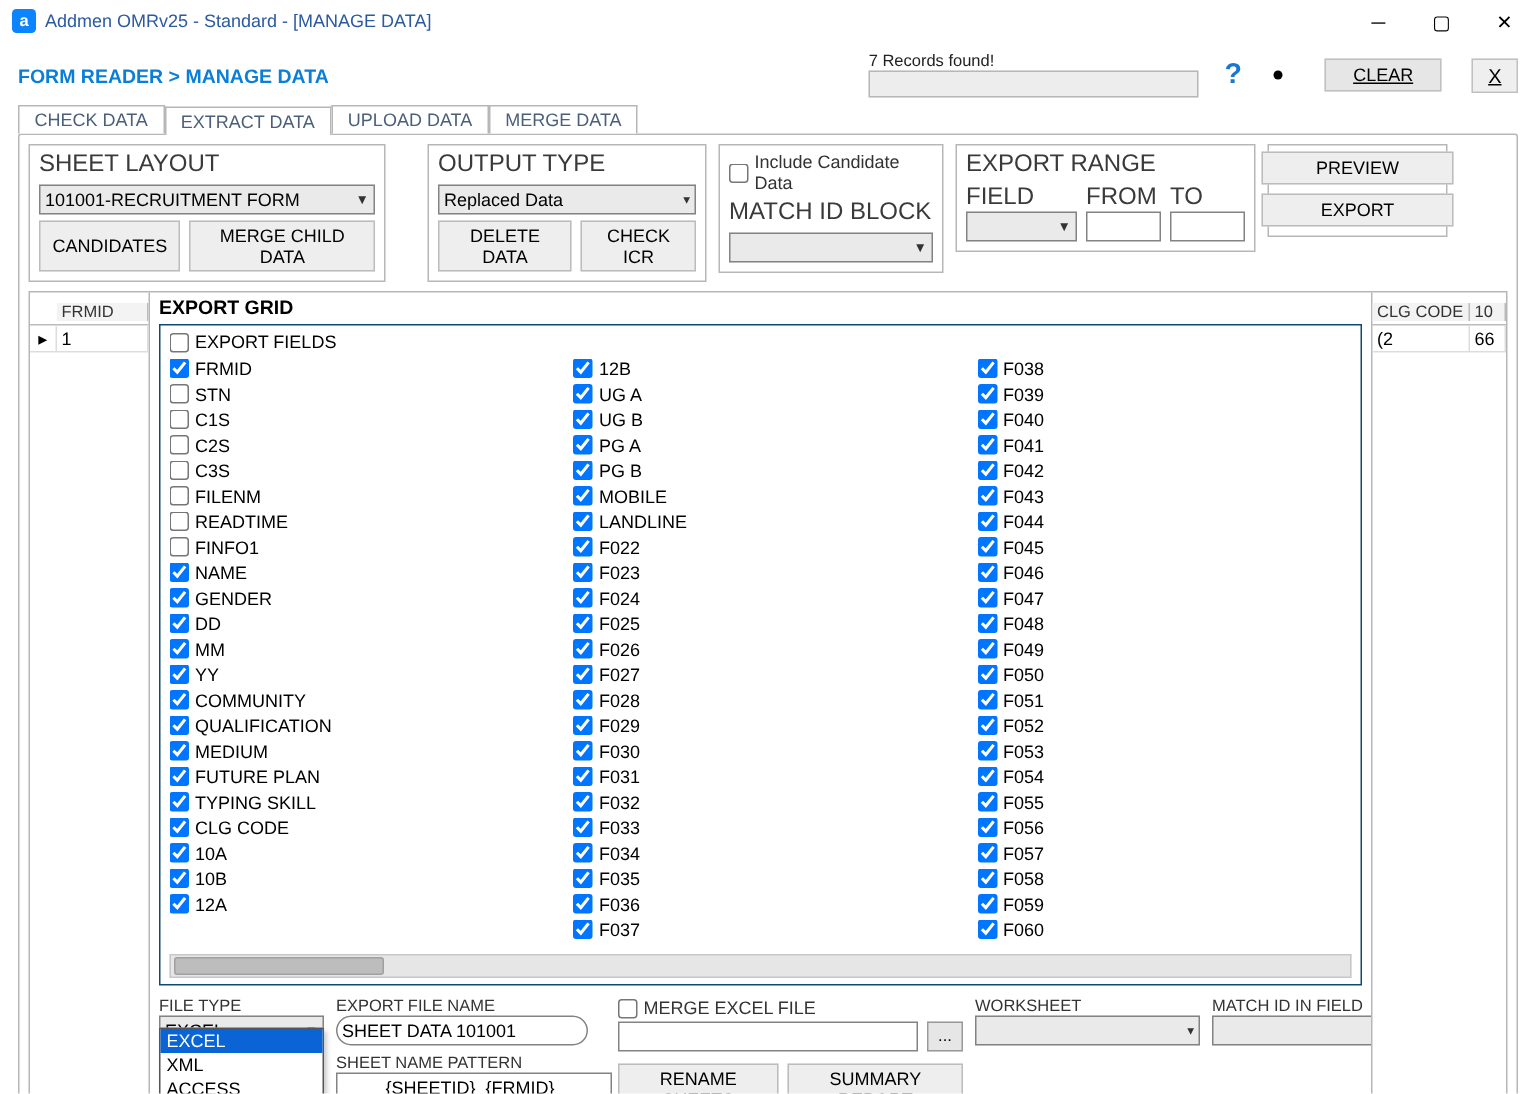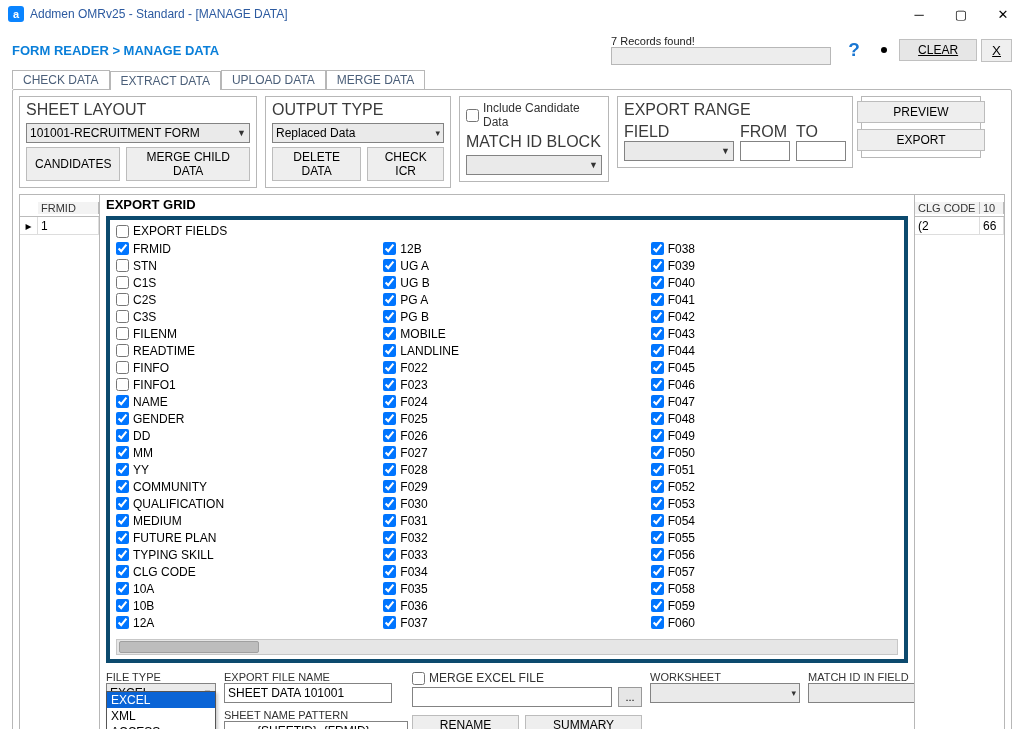--- a/index.html
+++ b/index.html
@@ -11,35 +11,35 @@
   .titlebar .winbtn { width: 42px; height: 28px; display: flex; align-items: center; justify-content: center; font-size: 13px; }
 
   .toolbar-row { display: flex; align-items: center; padding: 4px 12px; height: 44px; }
   .breadcrumb { color: #0a7fd9; font-weight: bold; font-size: 13px; }
   .toolbar-row .spacer { flex: 1; }
   .records-box { display: flex; flex-direction: column; align-items: flex-start; margin-right: 8px; }
   .records-label { font-size: 11px; color: #222; }
   .records-input { width: 220px; height: 18px; border: 1px solid #b7b7b7; background: #ededed; }
   .iconbtn { width: 24px; height: 24px; display:flex;align-items:center;justify-content:center; margin: 0 3px; }
   .help-icon{ color:#1976d2; font-size:19px;font-weight:bold; }
-  .clear-btn { background: #e6e6e6; border: 1px solid #c0c0c0; padding: 3px 18px; margin: 0 0; font-size: 12px; text-decoration: underline; text-underline-offset: 1px; }
+  .clear-btn { background: #e6e6e6; border: 1px solid #c0c0c0; padding: 3px 18px; margin: 0 16px; font-size: 12px; text-decoration: underline; text-underline-offset: 1px; }
   .close-line { background: #efefef; border: 1px solid #c0c0c0; padding: 3px 10px; margin-left: 4px; text-decoration: underline; }
 
   .tabs { display: flex; padding: 0 12px; border-bottom: none; margin-top:-2px;}
   .tab { border: 1px solid #b7b7b7; border-bottom: none; padding: 2px 10px; margin-right: 0; font-size: 12px; color: #4b5f79; background: #fff; }
   .tab.active { background: #fff; position: relative; top: 1px; }
   .tabs + .panel-outer { border-top: 1px solid #b7b7b7; margin: 0 12px; }
 
   .panel-outer { border: 1px solid #b7b7b7; border-radius: 2px; padding: 6px; }
   .option-row { display: flex; gap: 8px; align-items: flex-start; }
   .option-group { border: 1px solid #b7b7b7; padding: 4px 6px 6px 6px; display: flex; flex-direction: column; gap: 4px; }
   .option-group.sheet { width: 238px; }
-  .option-group.output { width: 186px; }
+  .option-group.output { width: 186px; margin-left: 20px; }
   .option-group.match { width: 150px; }
-  .option-group.export-range { width: 236px; }
+  .option-group.export-range { width: 200px; }
   .option-group.actions { border:1px solid #b7b7b7; padding:4px 6px 6px 6px; width: 120px; align-items: center; gap:6px;}
   .group-label { font-size: 16px; color: #3a3a3a; }
   .select { height: 20px; border: 1px solid #838383; background: #eaeaea; font-size: 12px; padding: 0 3px; width: 100%; display:flex;align-items:center;justify-content:space-between;}
   .select .arrow{font-size:9px;color:#333;}
   .btn { background: #eee; border: 1px solid #bcbcbc; padding: 3px 10px; font-size: 12px; }
   .btn.small { padding: 2px 8px; }
   .btn.wide { width: 128px; text-align:center; padding: 3px 0;}
   .inline-row { display: flex; gap: 6px; }
   .checkbox-line { display: flex; align-items: center; gap: 4px; font-size: 12px; color: #333; }
   input[type=checkbox]{ width:13px;height:13px;}
@@ -50,21 +50,21 @@
   .grid-col-left .hdr, .grid-col-right .hdr { display:flex; border-bottom:1px solid #bbb; height:18px; align-items:center;}
   .hdr-cell { border-right:1px solid #bbb; padding:0 3px; background:#f3f3f3; font-size:11px; color:#333;}
   .grid-col-left { width:80px; }
   .grid-col-right { width:90px; border-left:1px solid #b7b7b7; border-right:none;}
   .row-cell { display:flex; height:18px; align-items:center; border-bottom:1px solid #ddd;}
   .row-cell span{ padding:0 3px; border-right:1px solid #ddd; height:100%; display:flex;align-items:center;}
   .row-arrow{width:18px;justify-content:center;color:#000;}
 
   .center-panel { display:flex; flex-direction:column; padding: 0 6px 6px 6px; overflow:hidden;}
   .export-grid-title { color: #000000; font-weight: bold; font-size: 13px; padding: 2px 0 4px 0;}
-  .export-fields-box { border: 4px solid #0c4a6e; padding: 4px 6px; display:flex; flex-direction:column; background:#fff;}
+  .export-fields-box { border: 1px solid #0c4a6e; padding: 4px 6px; display:flex; flex-direction:column; background:#fff;}
   .ef-header { display:flex; align-items:center; gap:4px; font-size:12px; margin-bottom:2px;}
   .ef-columns { display:grid; grid-template-columns: 1fr 1fr 1fr; gap: 0 20px; flex:1; overflow:auto; padding-bottom:4px;}
   .ef-item { display:flex; align-items:center; gap:4px; font-size:12px; height:17px;}
   .hscroll { height:16px; background:#e6e6e6; border:1px solid #c7c7c7; margin-top:4px; position:relative;}
   .hscroll .thumb{ position:absolute; left:2px; top:1px; width:140px; height:12px; background:#bdbdbd; border:1px solid #a0a0a0; border-radius:2px;}
 
   .bottom-controls { display:grid; grid-template-columns: 110px 180px 230px 150px 160px; gap:8px; margin-top:8px; align-items:start;}
   .bc-label { font-size:11px; color:#333; }
   .dropdown-open { position:relative; }
   .dropdown-list { position:absolute; top:20px; left:0; width:110px; border:1px solid #555; background:#fff; z-index:100; box-shadow: 2px 2px 3px rgba(0,0,0,0.2);}
@@ -217,24 +217,20 @@
               <label class="ef-item">
                 <input type="checkbox" style="">
                 <span>FILENM</span>
               </label>
               <label class="ef-item">
                 <input type="checkbox" style="">
                 <span>READTIME</span>
               </label>
               <label class="ef-item">
                 <input type="checkbox" style="">
-                <span>FINFO</span>
-              </label>
-              <label class="ef-item">
-                <input type="checkbox" style="">
                 <span>FINFO1</span>
               </label>
               <label class="ef-item">
                 <input type="checkbox" checked="" style="">
                 <span>NAME</span>
               </label>
               <label class="ef-item">
                 <input type="checkbox" checked="" style="">
                 <span>GENDER</span>
               </label>
@@ -490,21 +486,21 @@
             </div>
           <div class="dropdown-list" id="ft-list">
               <div class="opt sel">EXCEL</div>
               <div class="opt">XML</div>
               <div class="opt">ACCESS</div>
               <div class="opt">CSV</div>
             </div>
         </div>
         <div>
           <div class="bc-label">EXPORT FILE NAME</div>
-          <input class="text-input" style="width: 168px;" value="SHEET DATA 101001">
+          <input class="text-input" style="width: 168px; border-radius: 10px;" value="SHEET DATA 101001">
           <div style="height:6px"></div>
           <div class="bc-label">SHEET NAME PATTERN</div>
           <input class="text-input" style="width: 184px; padding-left: 32px;" value="{SHEETID}_{FRMID}">
         </div>
         <div>
           <label class="checkbox-line">
               <input type="checkbox" style="">
               <span>MERGE EXCEL FILE</span>
             </label>
           <div style="height:2px"></div>

